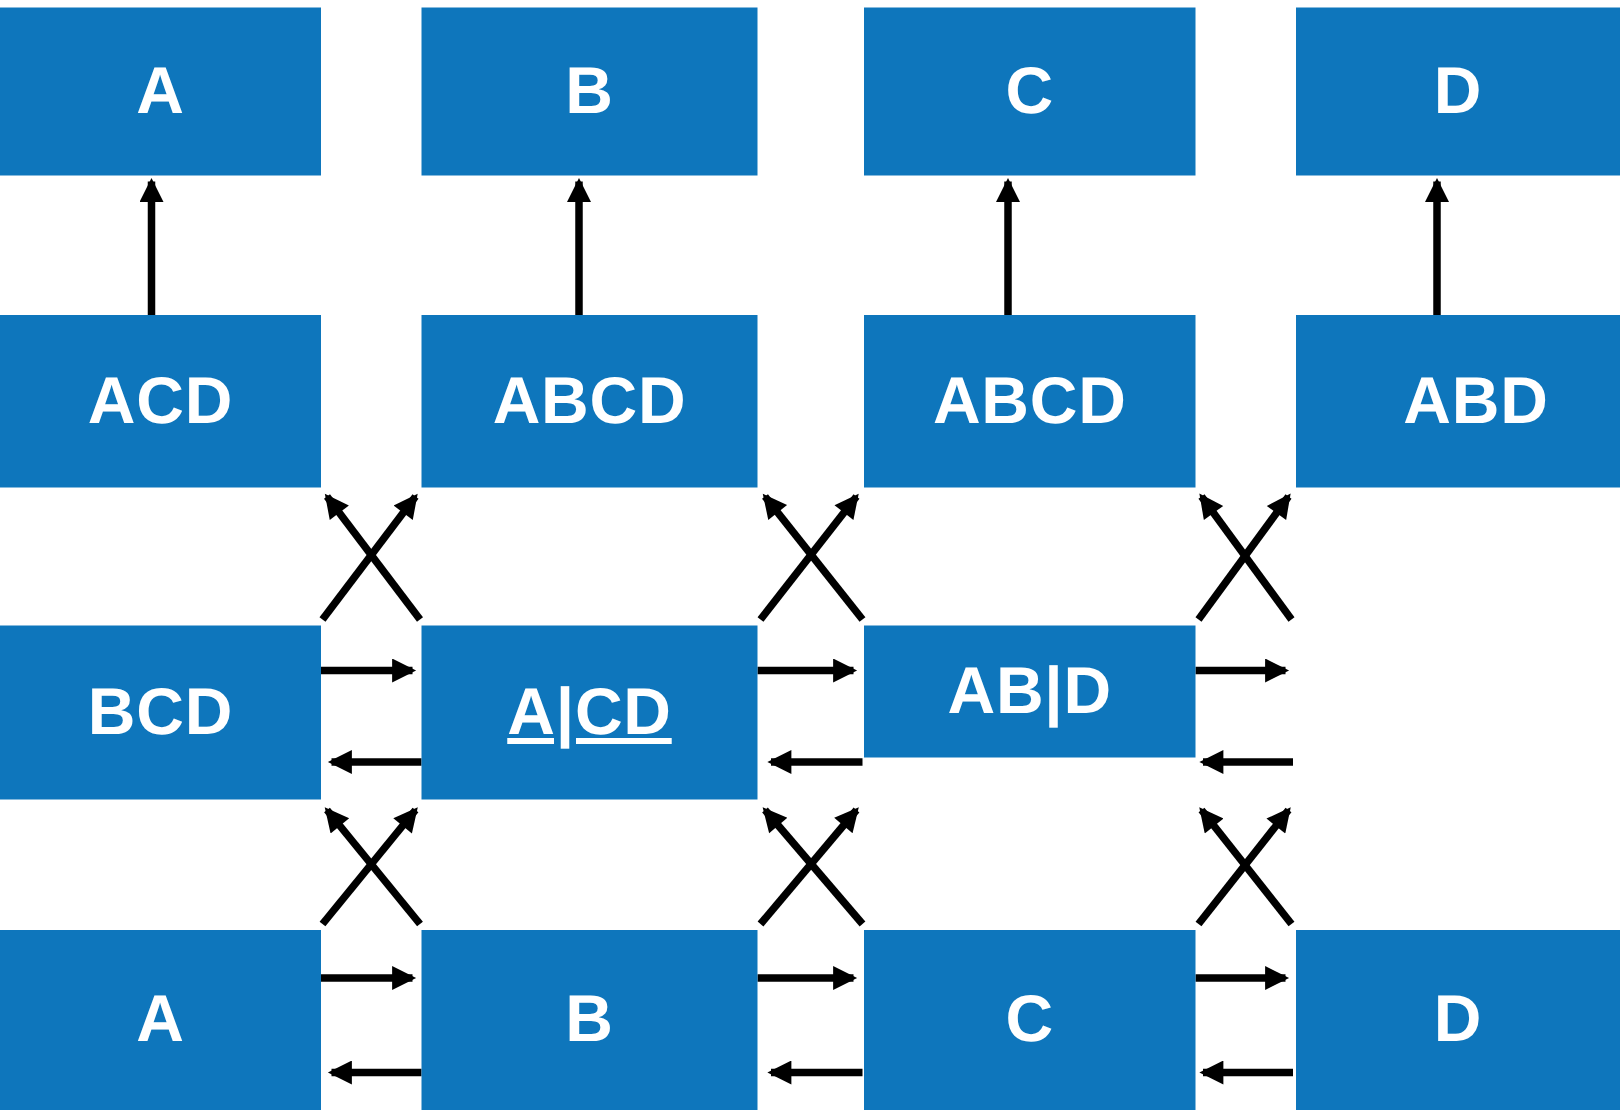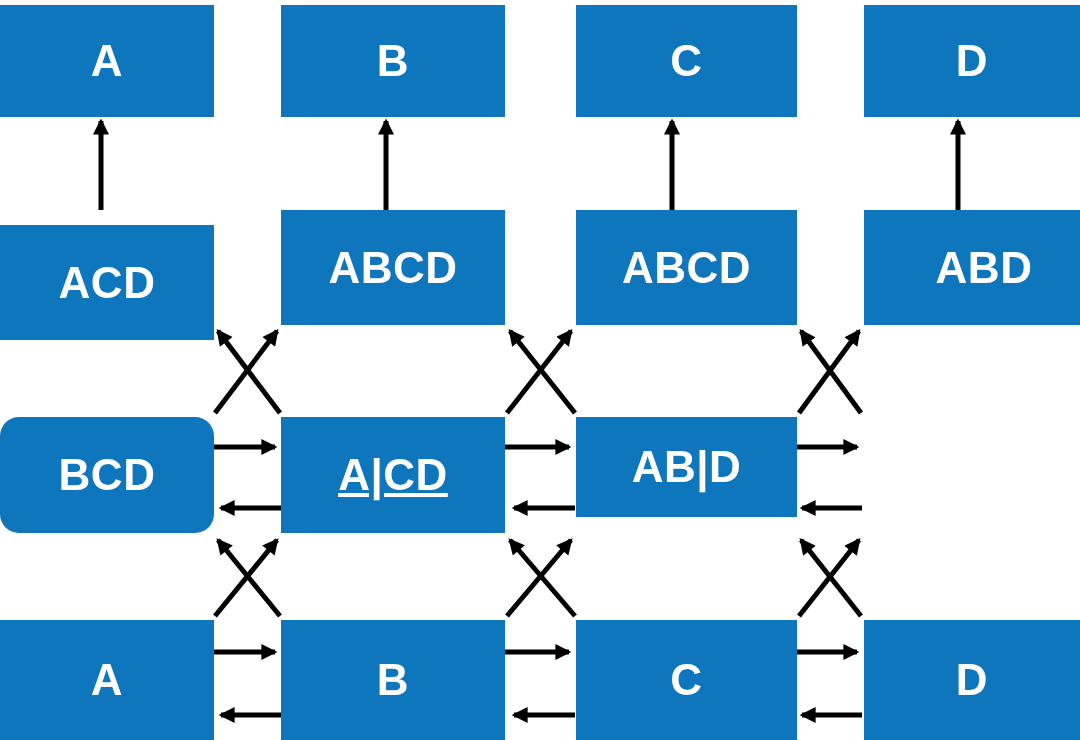--- a/index.html
+++ b/index.html
@@ -79,27 +79,27 @@
     <line x1="575" y1="715" x2="514" y2="715" marker-end="url(#ah)"></line>
     <line x1="797" y1="652" x2="857" y2="652" marker-end="url(#ah)"></line>
     <line x1="862" y1="715" x2="802" y2="715" marker-end="url(#ah)"></line>
   </svg>
 
   <div class="box" style="left:0px;   top:5px;   width:214px; height:112px;">A</div>
   <div class="box" style="left:281px; top:5px;   width:224px; height:112px;">B</div>
   <div class="box" style="left:576px; top:5px;   width:221px; height:112px;">C</div>
   <div class="box" style="left:864px; top:5px;   width:216px; height:112px;">D</div>
 
-  <div class="box" style="left:0px;   top:210px; width:214px; height:115px;margin-top:15px;">ACD</div>
+  <div class="box" style="left:0px;   top:210px; width:214px; height:115px;">ACD</div>
   <div class="box" style="left:281px; top:210px; width:224px; height:115px;">ABCD</div>
   <div class="box" style="left:576px; top:210px; width:221px; height:115px;">ABCD</div>
   <div class="box" style="left:864px; top:210px; width:240px; height:115px;">ABD</div>
 
-  <div class="box" style="left:0px;   top:417px; width:214px; height:116px;border-radius:19px;">BCD</div>
+  <div class="box" style="left:0px;   top:417px; width:214px; height:116px;">BCD</div>
   <div class="box" style="left:281px; top:417px; width:224px; height:116px;text-decoration:underline;">A|CD</div>
-  <div class="box" style="left:576px; top:417px; width:221px; height:100px;">AB|D</div>
+  <div class="box" style="left:576px; top:417px; width:221px; height:88px;">AB|D</div>
 
   <div class="box" style="left:0px;   top:620px; width:214px; height:120px;">A</div>
   <div class="box" style="left:281px; top:620px; width:224px; height:120px;">B</div>
   <div class="box" style="left:576px; top:620px; width:221px; height:120px;">C</div>
   <div class="box" style="left:864px; top:620px; width:216px; height:120px;">D</div>
 
 </div>
 
 </body></html>

